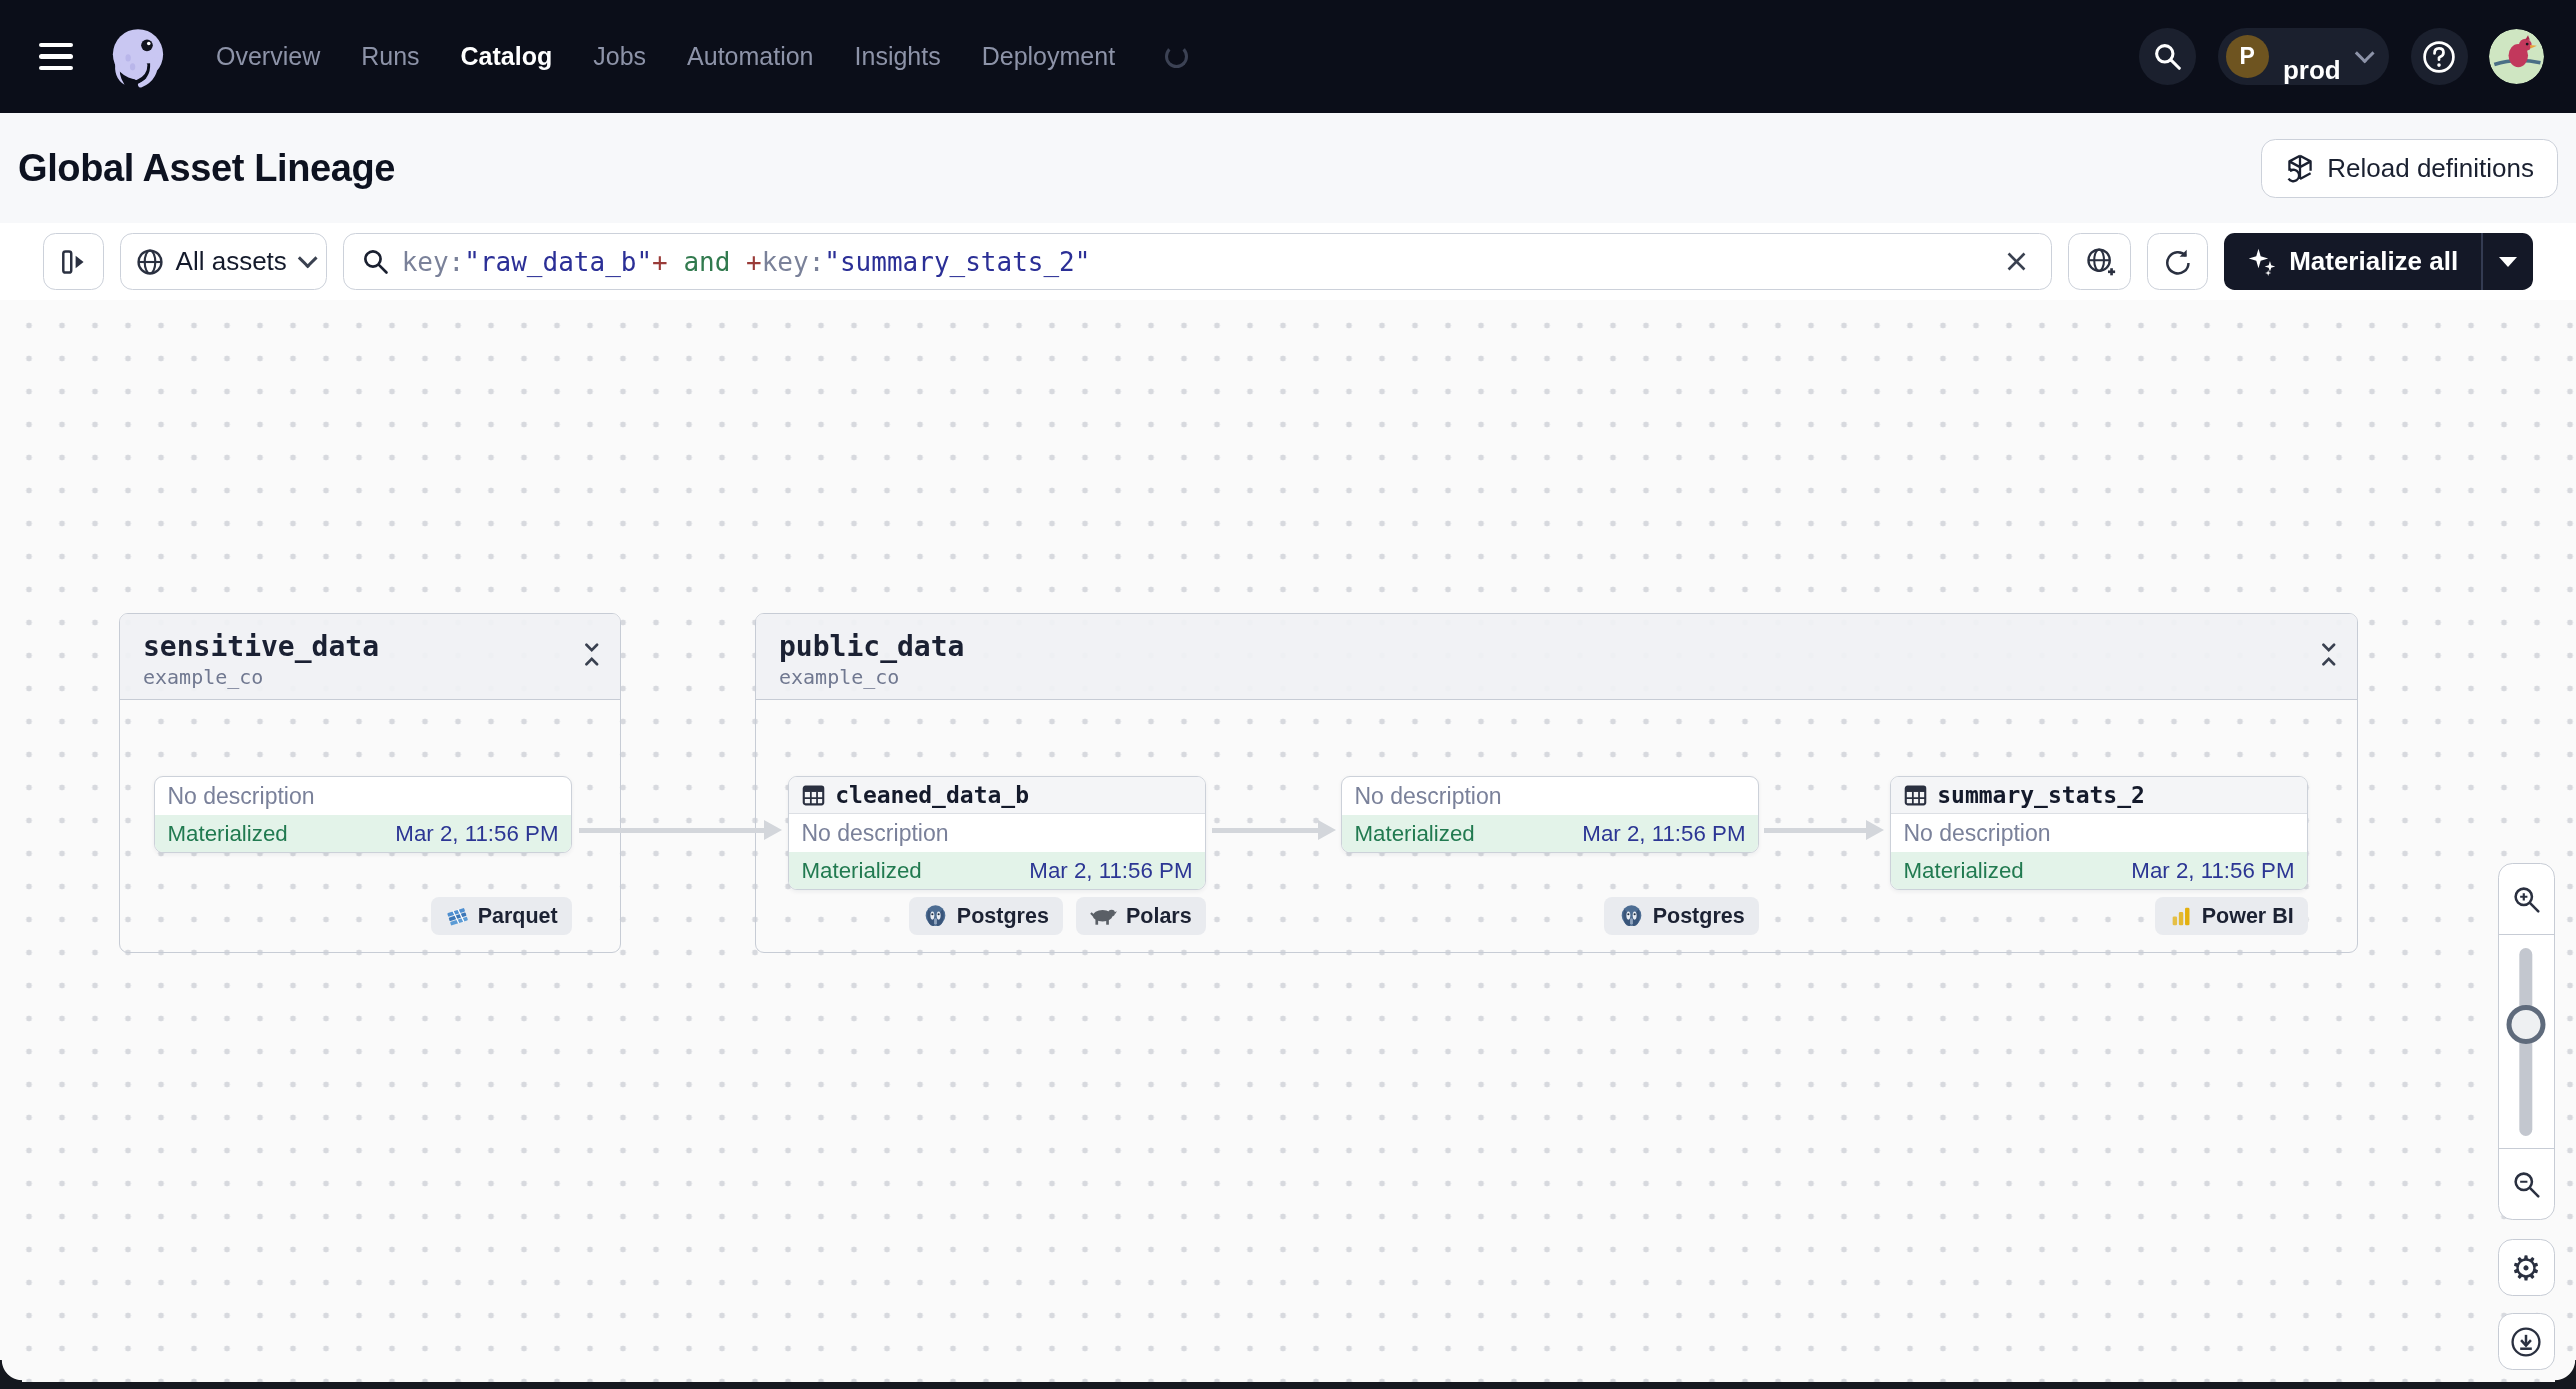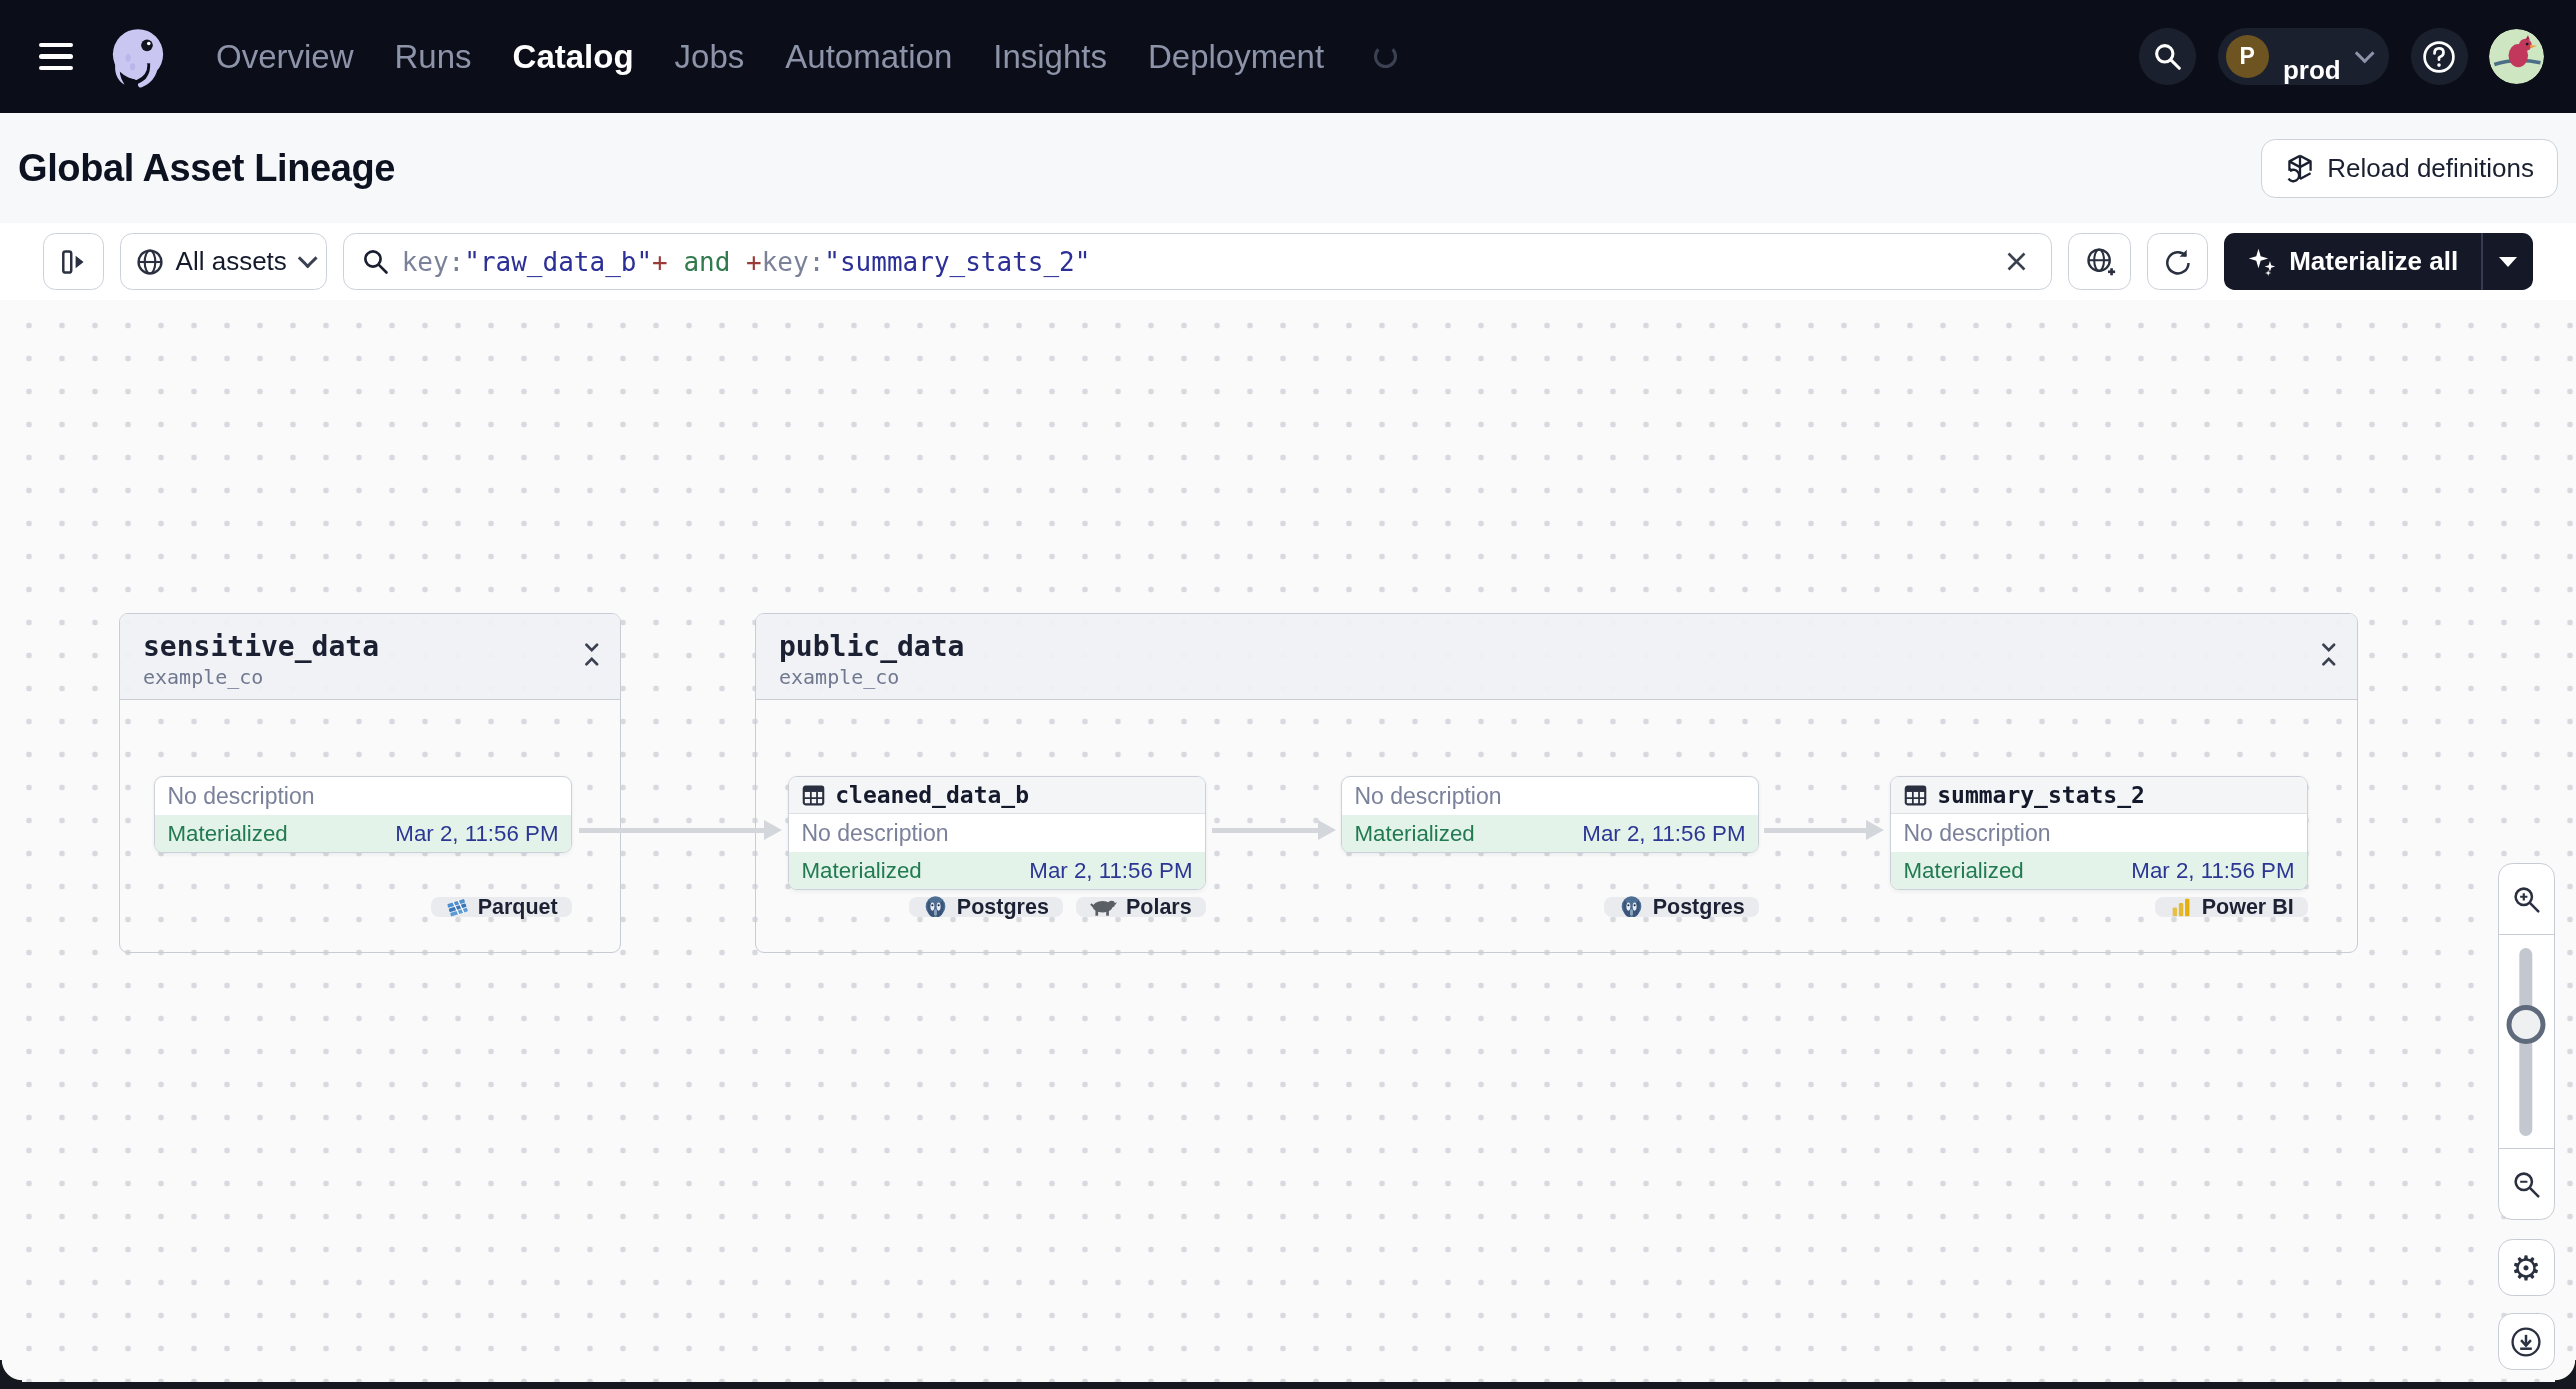--- a/index.html
+++ b/index.html
@@ -7,21 +7,21 @@
   body { font-family:"Liberation Sans", sans-serif; background:#fafafa; position:relative; }
   .mono { font-family:"DejaVu Sans Mono","Liberation Mono",monospace; }
 
   
   .topnav { position:absolute; left:0; top:0; width:2576px; height:113px; background:#0b0e19;
             display:flex; align-items:center; padding:0 32px 0 39px; gap:0; }
   .hamburger { width:39px; height:39px; display:flex; flex-direction:column; justify-content:center; gap:7.2px; cursor:pointer; margin-right:25px; }
   .hamburger span { display:block; width:34px; height:4.5px; background:#fff; border-radius:2.7px; }
   .logo { width:70px; height:70px; margin-right:43px; position:relative; }
   .navlinks { display:flex; align-items:center; gap:41px; }
-  .navlink { font-size:33px; color:#8d93a8; cursor:pointer; }
+  .navlink { font-size:25px; color:#8d93a8; cursor:pointer; }
   .navlink.active { color:#ffffff; font-weight:700; }
   .nav-spinner { width:23px; height:23px; border:3.6px solid #3c4254; border-top-color:transparent; border-radius:50%; margin-left:9px; }
   .topnav-right { margin-left:auto; display:flex; align-items:center; gap:21.5px; }
   .nav-circle-btn { width:57px; height:57px; border-radius:50%; background:#1b202e; display:flex; align-items:center; justify-content:center; cursor:pointer; }
   .env-pill { height:57px; border-radius:29px; background:#1b202e; display:flex; align-items:center; gap:14.3px; padding:0 19.7px 0 8px; cursor:pointer; }
   .env-avatar { width:43px; height:43px; border-radius:50%; background:#6e5420; color:#fff; font-size:23px; font-weight:700; display:flex; align-items:center; justify-content:center; }
   .env-label { color:#fff; font-size:26px; font-weight:600;margin-top:28px; }
   .chev { width:14.3px; height:14.3px; border-right:3.6px solid #8d93a8; border-bottom:3.6px solid #8d93a8; transform:rotate(45deg) translateY(-3.6px); }
   .user-avatar { width:55px; height:55px; border-radius:50%; overflow:hidden; cursor:pointer; }
 
@@ -60,21 +60,21 @@
 
   .node { position:absolute; width:418px; background:#fff; border:1.8px solid #ccd1d9; border-radius:9px;
           overflow:hidden; box-shadow:0 1.8px 4.5px rgba(20,26,43,0.06); cursor:pointer; }
   .node-header { height:37px; background:#f4f5f7; border-bottom:0.9px solid #dcdfe4; display:flex; align-items:center; gap:10.7px; padding:0 12.5px; }
   .node-name { font-size:23px; font-weight:700; color:#141a2b; }
   .node-desc { height:38px; display:flex; align-items:center; padding:0 12.5px; font-size:23px; color:#7a819a; }
   .node-status { height:37px; display:flex; align-items:center; justify-content:space-between; padding:0 12.5px; }
   .status-label { font-size:22.3px; }
   .status-time { font-size:22.3px; }
   .tagrow { position:absolute; display:flex; gap:12.5px; justify-content:flex-end; }
-  .pill { height:20px; background:#e9ebef; border-radius:8px; display:flex; align-items:center; gap:9px; padding:0 14.3px;
+  .pill { height:38px; background:#e9ebef; border-radius:8px; display:flex; align-items:center; gap:9px; padding:0 14.3px;
           font-size:21.5px; font-weight:600; color:#1c2233; }
   .arrow { position:absolute; height:4.5px; background:#d3d6db; }
   .arrow::after { content:''; position:absolute; right:-17px; top:-8.5px; width:0; height:0;
                   border-left:18px solid #d3d6db; border-top:10.7px solid transparent; border-bottom:10.7px solid transparent; }
 
   
   .zoomstack { position:absolute; right:21.5px; top:563px; width:57px; background:#fff; border:1.8px solid #c7ccd5; border-radius:14.3px; overflow:hidden; }
   .zoomstack .zbtn { height:70px; display:flex; align-items:center; justify-content:center; cursor:pointer; }
   .zoomstack .zslider { height:215px; border-top:1.8px solid #c7ccd5; border-bottom:1.8px solid #c7ccd5; position:relative; }
   .ztrack { position:absolute; left:50%; transform:translateX(-50%); top:12.5px; bottom:12.5px; width:13.4px; background:#c3c7cf; border-radius:7.2px; }

